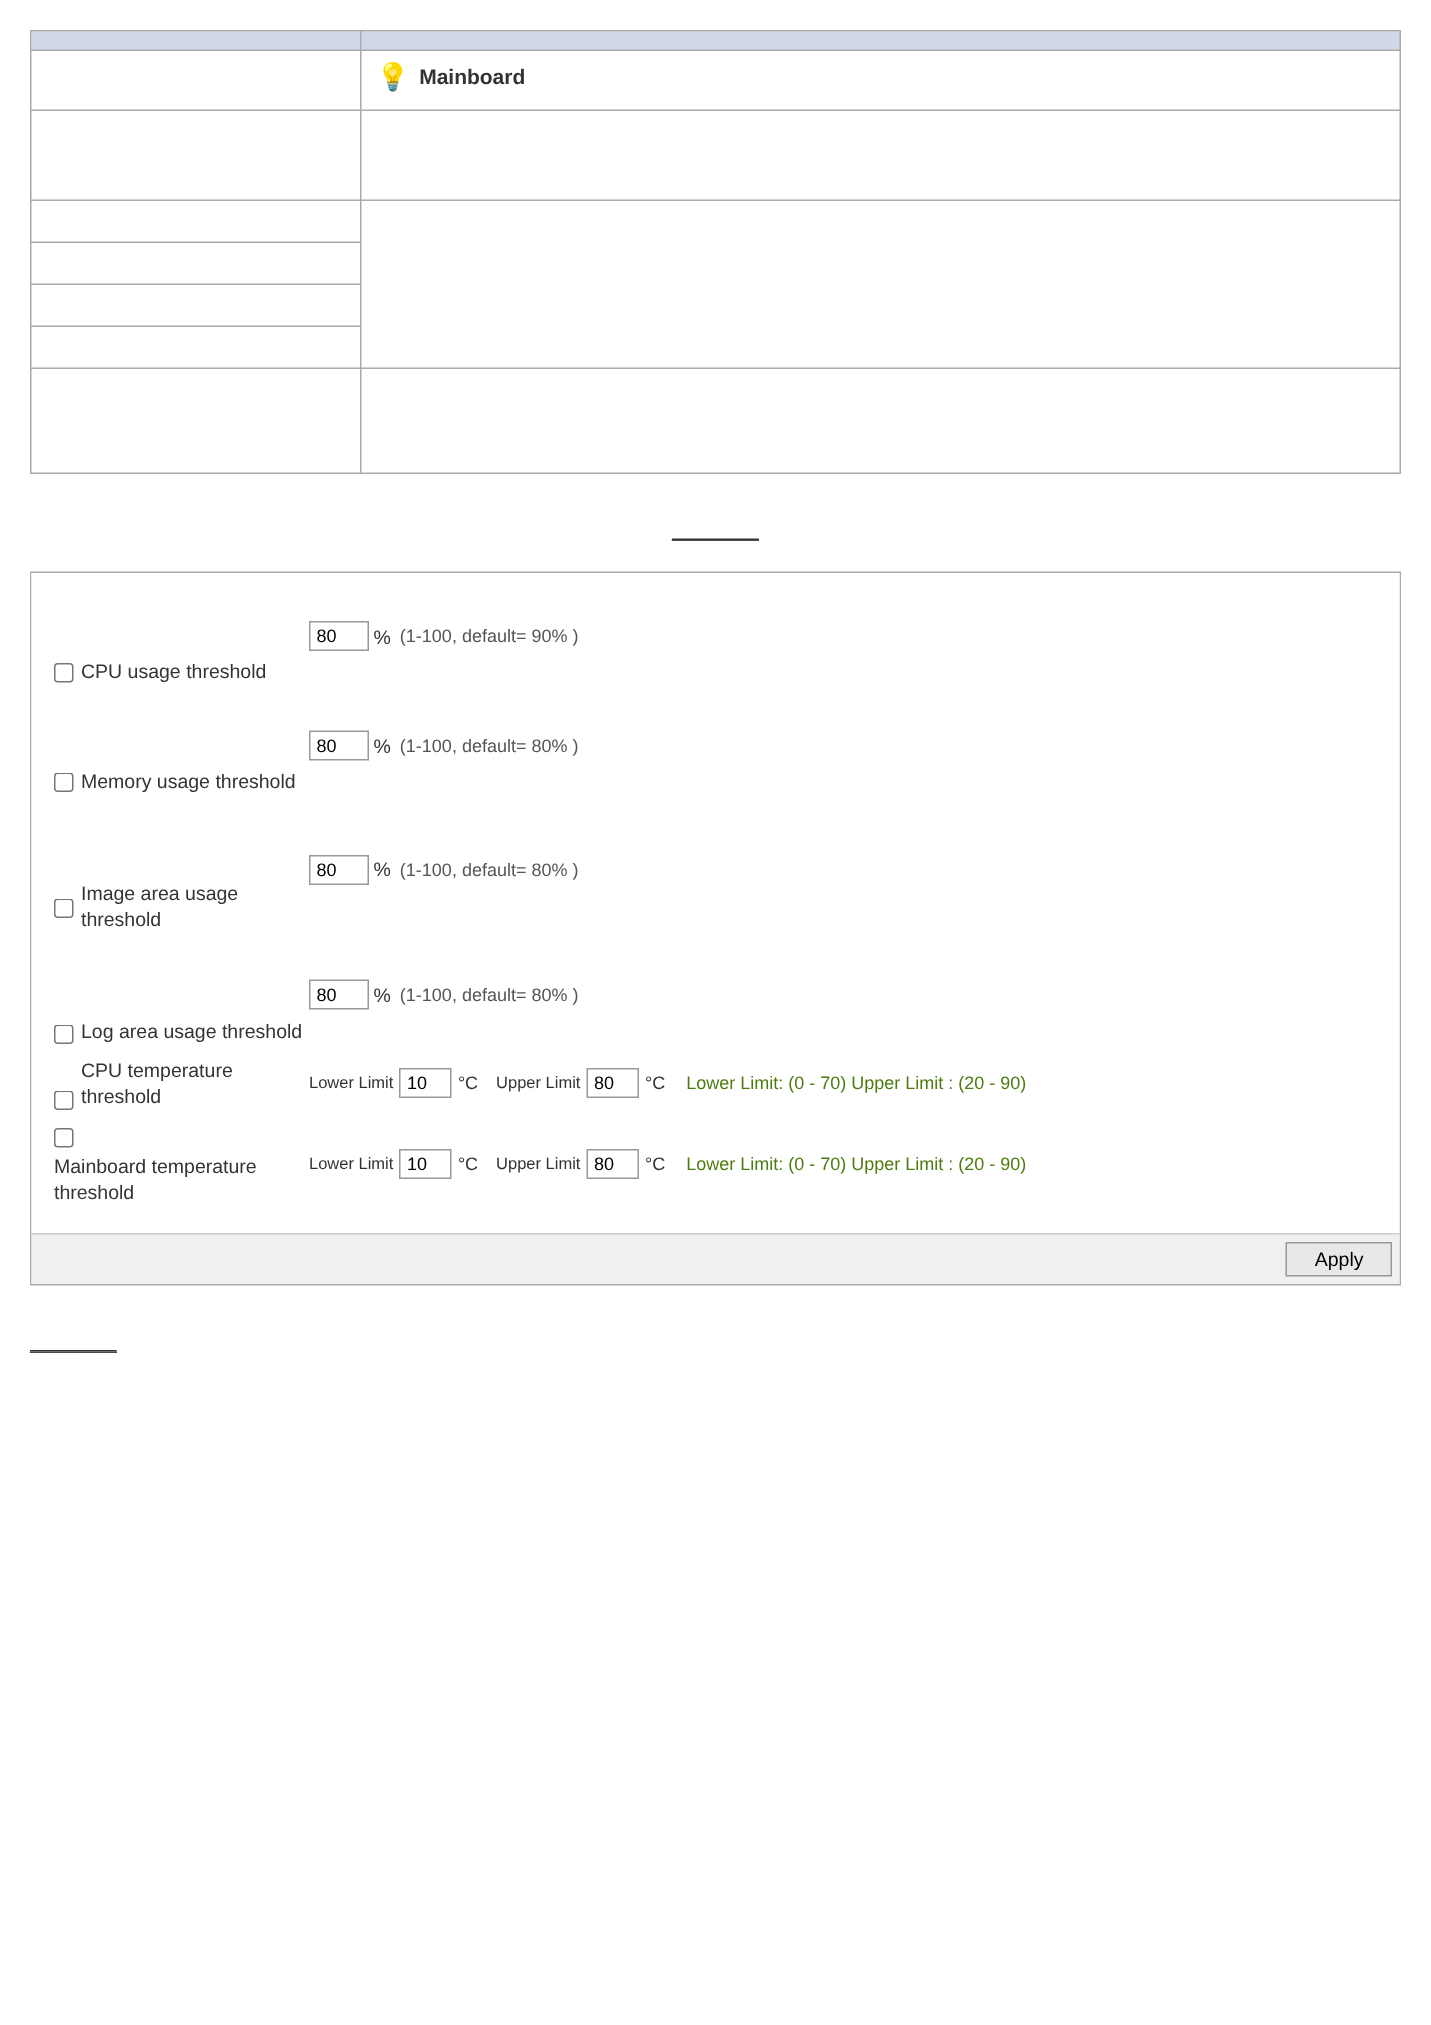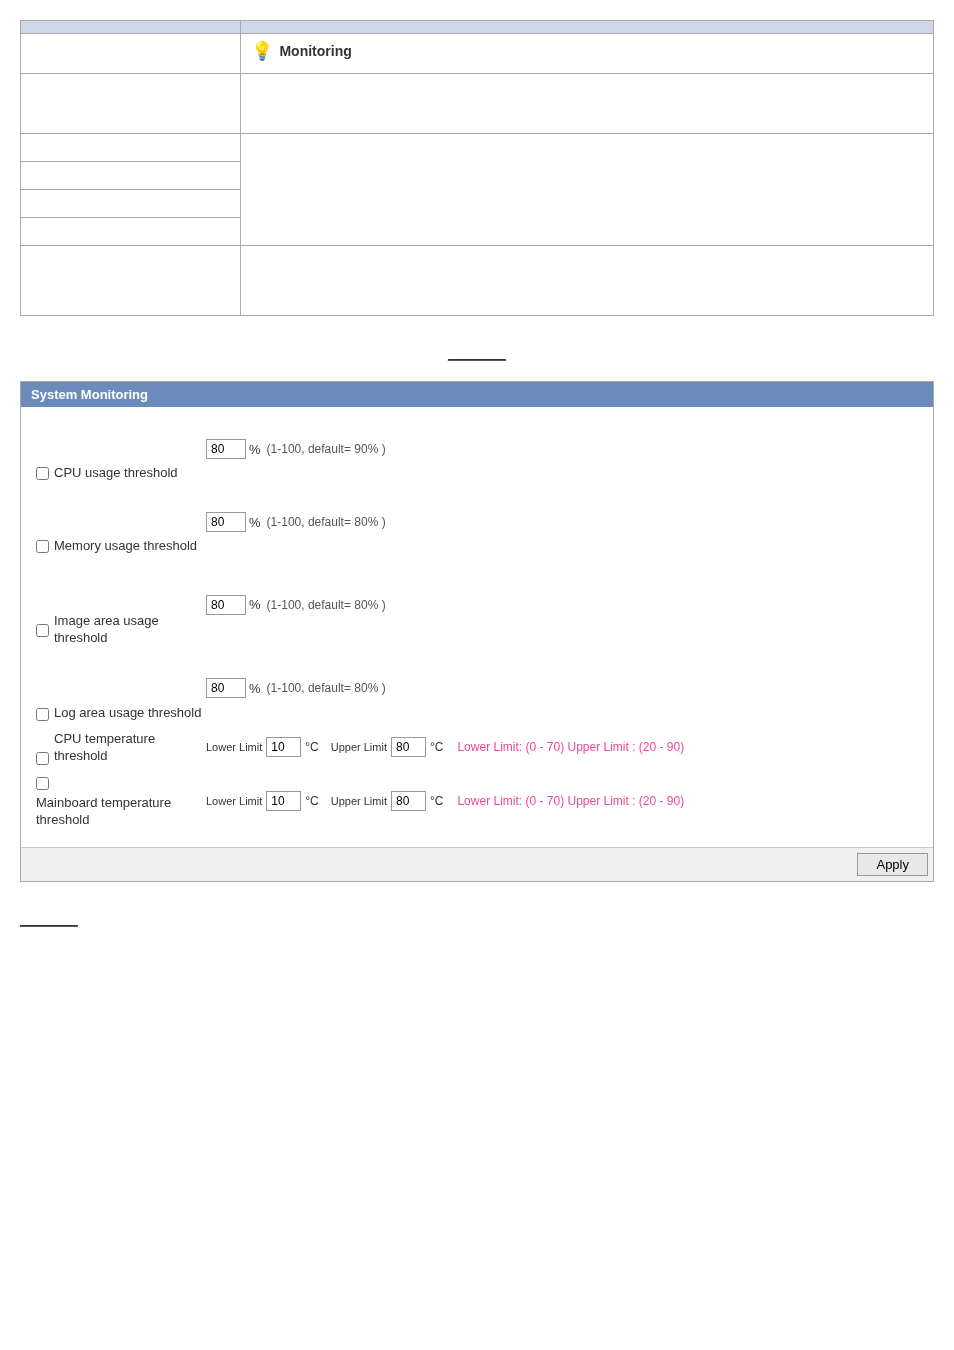--- a/index.html
+++ b/index.html
@@ -139,21 +139,21 @@
       width: 35px;
       border: 1px solid #999;
       padding: 2px 4px;
       font-size: 12px;
     }
     .temp-unit {
       font-size: 12px;
     }
     .temp-hint {
       font-size: 12px;
-      color: #ec4899;
+      color: #4d7c0f;
       margin-left: 10px;
     }
     .apply-row {
       display: flex;
       justify-content: flex-end;
       padding: 5px 5px;
       background: #f0f0f0;
       border-top: 1px solid #ccc;
     }
     .apply-btn {
@@ -183,21 +183,21 @@
       <th></th>
     </tr>
   </thead>
   <tbody>
 
     <tr>
       <td class="empty-cell"></td>
       <td class="highlight-cell">
         <div class="highlight-box">
           <span class="bulb-icon">💡</span>
-          <span>Monitoring</span>
+          <span>Mainboard</span>
         </div>
       </td>
     </tr>
 
     <tr>
       <td style="height:60px;"></td>
       <td></td>
     </tr>
 
     <tr>
@@ -219,21 +219,20 @@
       <td></td>
     </tr>
   </tbody>
 </table>
 
 <div class="middle-section">
   <span class="underline-text">________</span>
 </div>
 
 <div class="sys-monitoring-container">
-  <div class="sys-monitoring-header">System Monitoring</div>
   <div class="sys-monitoring-body">
 
     <div class="threshold-row">
       <label class="threshold-label">
         <input type="checkbox" style="">
         <span>CPU usage threshold</span>
       </label>
       <input type="text" class="threshold-input" value="80" style="">
       <span class="threshold-unit">%</span>
       <span class="threshold-hint">(1-100, default= 90% )</span>

